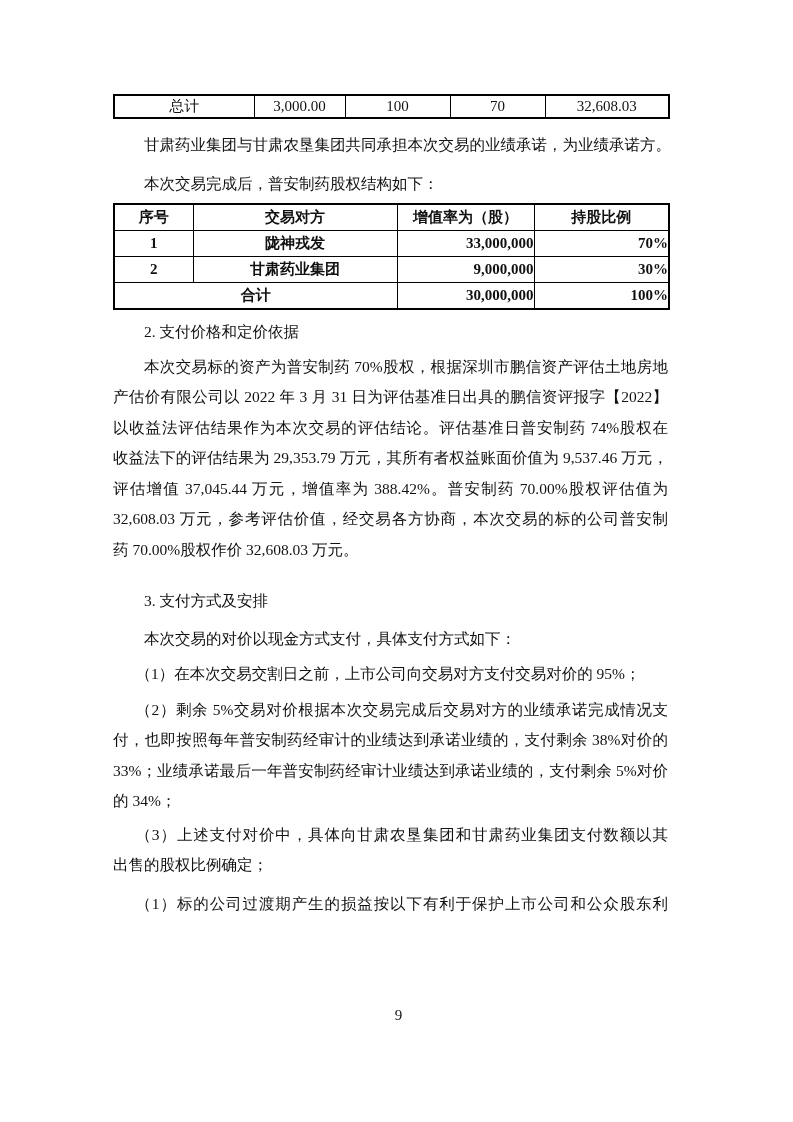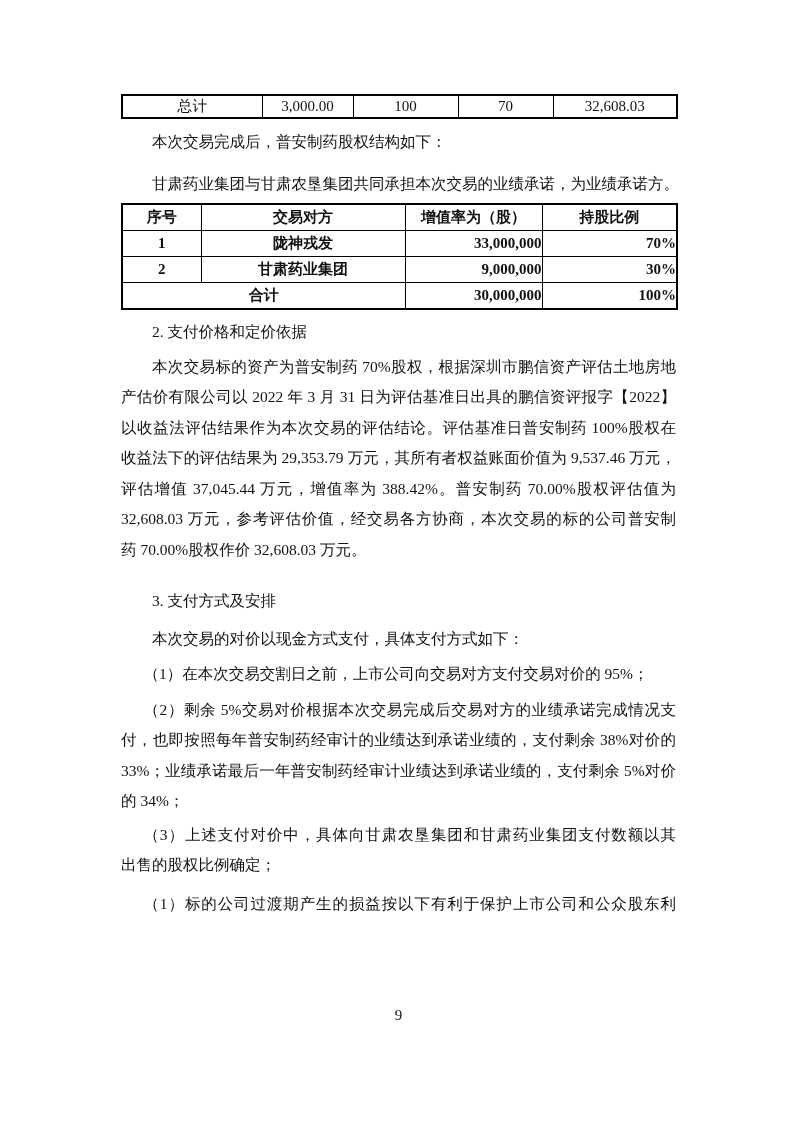--- a/index.html
+++ b/index.html
@@ -2,21 +2,21 @@
 <html lang="zh"><head>
 <meta charset="utf-8">
 <style>
   html,body{margin:0;padding:0;}
   body{
     width:793px;height:1122px;background:#ffffff;
     font-family:"Liberation Serif","DejaVu Serif",serif;
     color:#111111;
   }
   .page{position:relative;width:793px;height:1122px;background:#ffffff;overflow:hidden;}
-  .content{position:absolute;left:121px;top:94px;width:555px;}
+  .content{position:absolute;left:113px;top:94px;width:555px;}
 
   
   .ln{
     font-size:15.5px;line-height:30.5px;white-space:nowrap;
     text-align:left;
   }
   .j{text-align:justify;text-align-last:justify;}
   .ind{text-indent:2em;}
   .ind-b{text-indent:1.45em;}
   .mt11{margin-top:11px;} .mt8{margin-top:8px;} .mt7{margin-top:7px;}
@@ -62,22 +62,22 @@
           <tr>
         <td class="c b">总计</td>
         <td class="c b">3,000.00</td>
         <td class="c b">100</td>
         <td class="c b">70</td>
         <td class="r-lg b">32,608.03</td>
       </tr>
     </tbody>
       </table>
 
+    <div class="ln ind mt11">甘肃药业集团与甘肃农垦集团共同承担本次交易的业绩承诺，为业绩承诺方。</div>
     <div class="ln ind mt8">本次交易完成后，普安制药股权结构如下：</div>
-    <div class="ln ind mt11">甘肃药业集团与甘肃农垦集团共同承担本次交易的业绩承诺，为业绩承诺方。</div>
 
     <table class="tbl tbl2">
       <colgroup>
         <col style="width:79px">
           <col style="width:204px">
           <col style="width:137px">
           <col style="width:135px">
       </colgroup>
       <tbody>
           <tr>
@@ -103,21 +103,21 @@
         <td class="r">30,000,000</td>
         <td class="r">100%</td>
       </tr>
     </tbody>
       </table>
 
     <div class="ln ind mt7">2. 支付价格和定价依据</div>
     <div>
       <div class="ln ind j mt4">本次交易标的资产为普安制药 70%股权，根据深圳市鹏信资产评估土地房地</div>
       <div class="ln j">产估价有限公司以 2022 年 3 月 31 日为评估基准日出具的鹏信资评报字【2022】</div>
-      <div class="ln j">以收益法评估结果作为本次交易的评估结论。评估基准日普安制药 100%股权在</div>
+      <div class="ln j">以收益法评估结果作为本次交易的评估结论。评估基准日普安制药 74%股权在</div>
       <div class="ln j">收益法下的评估结果为 29,353.79 万元，其所有者权益账面价值为 9,537.46 万元，</div>
       <div class="ln j">评估增值 37,045.44 万元，增值率为 388.42%。普安制药 70.00%股权评估值为</div>
       <div class="ln j">32,608.03 万元，参考评估价值，经交易各方协商，本次交易的标的公司普安制</div>
       <div class="ln">药 70.00%股权作价 32,608.03 万元。</div>
     </div>
 
     <div class="ln ind mt21">3. 支付方式及安排</div>
     <div class="ln ind mt7">本次交易的对价以现金方式支付，具体支付方式如下：</div>
 
     <div>

